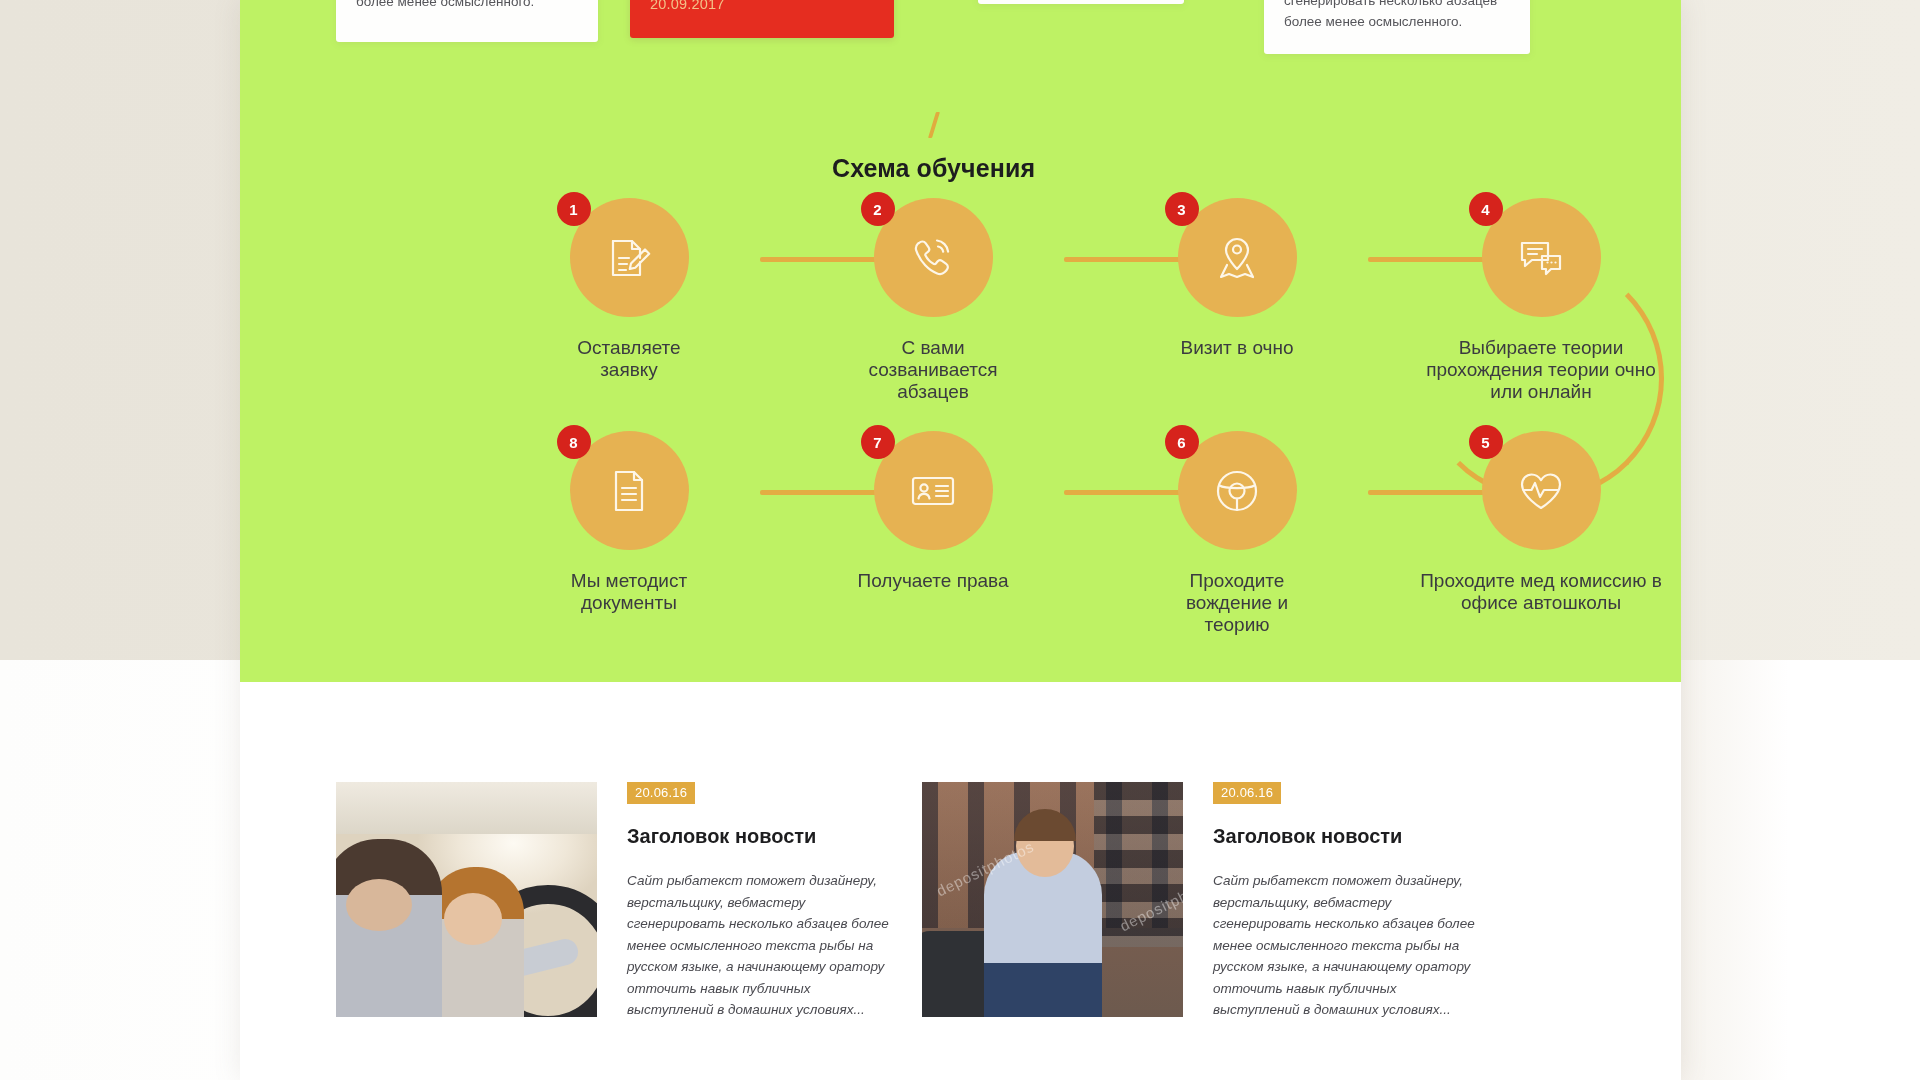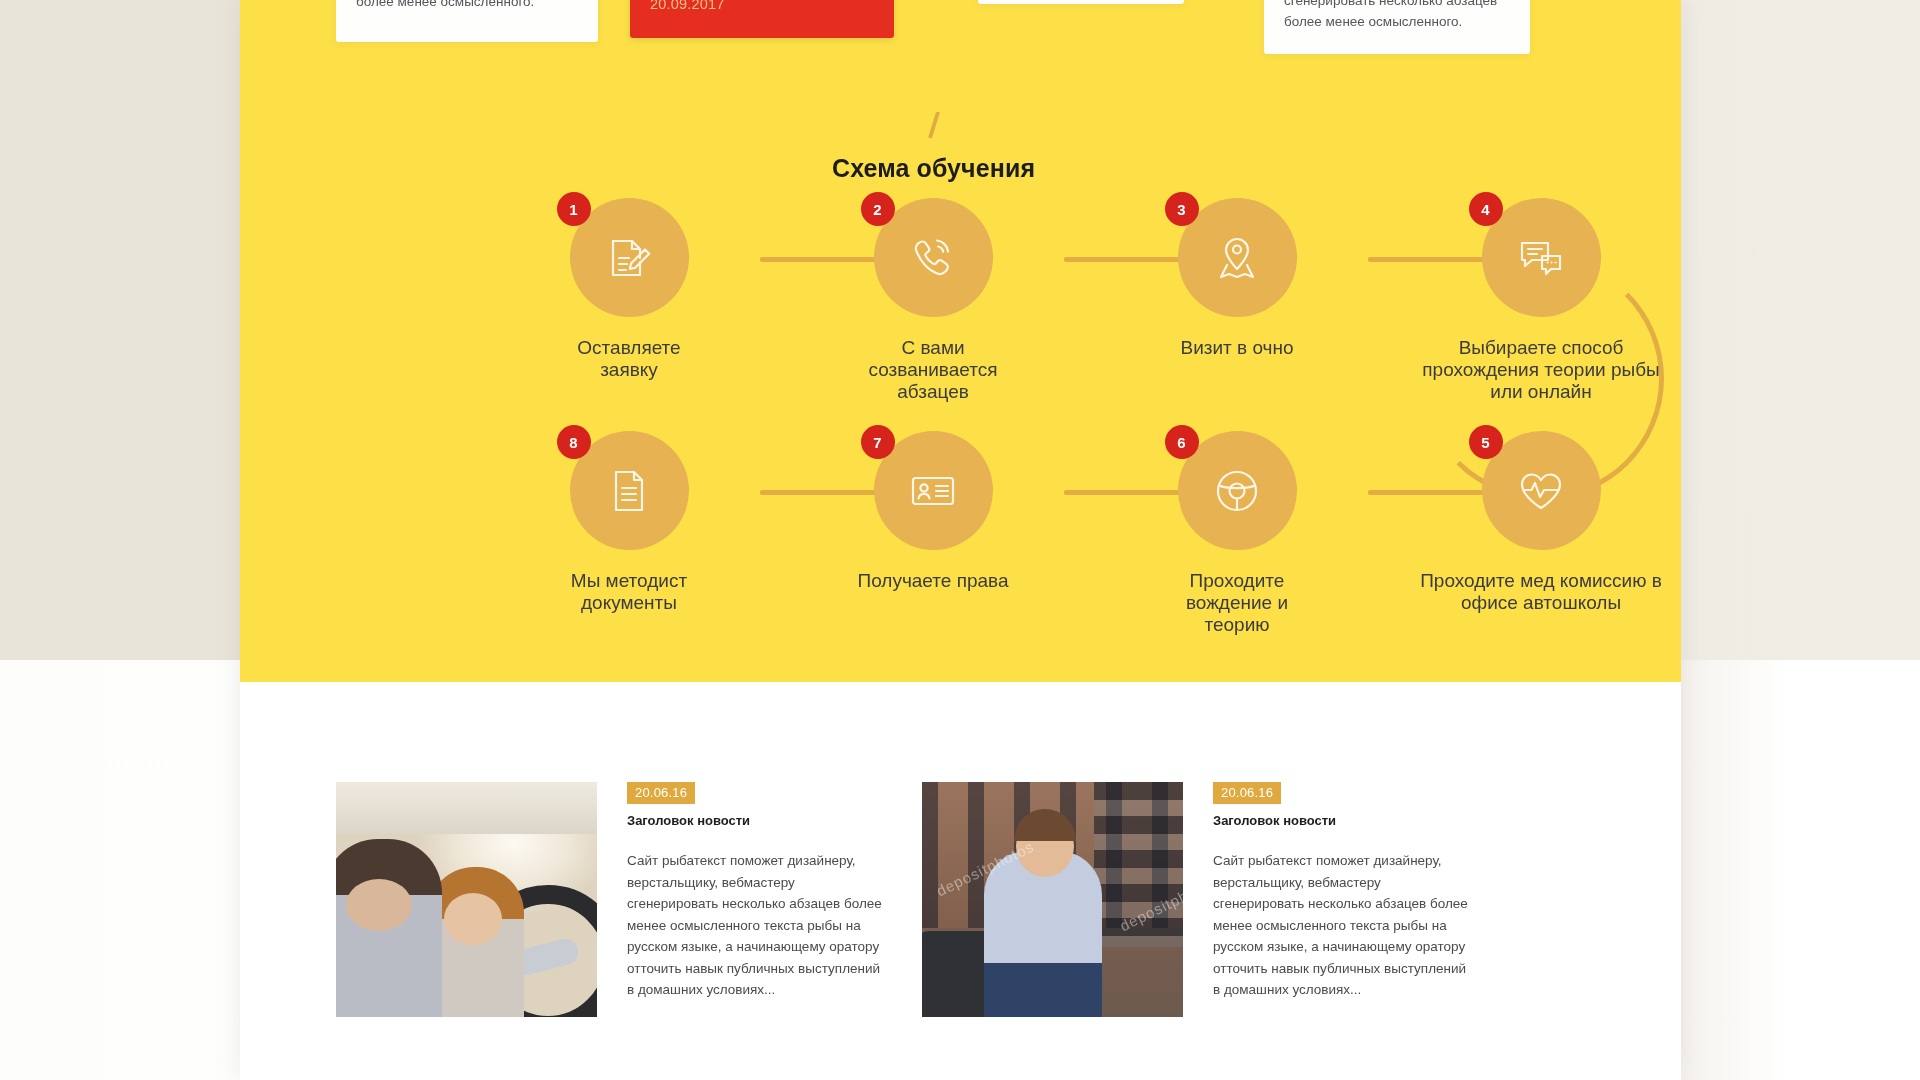--- a/index.html
+++ b/index.html
@@ -32,21 +32,21 @@
   #page{
     position:absolute;left:240px;top:0;width:1441px;height:1080px;
     background:#ffffff;
     box-shadow:0 0 26px rgba(120,112,96,.13);
     overflow:hidden;
   }
 
   
   #schema-section{
     position:absolute;left:0;top:0;width:1663px;height:682px;
-    background:#fde047;
+    background:#bef264;
   }
 
   
   .top-card{
     position:absolute;top:-96px;background:#fefefd;border-radius:3px;
     box-shadow:0 2px 7px rgba(130,120,100,.10);
   }
   .top-card .tc-text{
     position:absolute;left:20px;right:16px;bottom:34px;
     font-size:13.5px;line-height:21px;color:#55555a;
@@ -121,24 +121,24 @@
     width:261px;height:235px;flex:none;overflow:hidden;position:relative;
     background:#cfcfcf;
   }
   .news-body{width:262px;}
 
   .date-chip{
     display:inline-block;background:#e0a93f;color:#ffffff;
     font-size:13px;padding:3px 8px 4px;letter-spacing:.2px;
   }
   .news-title{
-    margin-top:9px;font-size:13px;font-weight:bold;color:#1d1d1f;
+    margin-top:21px;font-size:20px;font-weight:bold;color:#1d1d1f;
   }
   .news-text{
-    margin-top:22px;font-size:13.5px;line-height:21.5px;color:#4a4a50;
+    margin-top:22px;font-size:13.5px;line-height:21.5px;color:#4a4a50;font-style:italic;
   }
 
   
   .ph1{position:absolute;inset:0;background:
       radial-gradient(120px 90px at 68% 26%, #fdfaf3 0%, #efe7d8 45%, #ded3bf 80%),
       linear-gradient(160deg,#e9e2d4 0%,#d9d2c3 100%);}
   .ph1 .roof{position:absolute;left:0;top:0;width:100%;height:52px;background:linear-gradient(180deg,#efeae0,#dcd6c8);}
   .ph1 .man{position:absolute;left:-12px;bottom:0;width:118px;height:178px;border-radius:54px 54px 0 0;background:linear-gradient(180deg,#4b3a30 0 56px,#b9bcc4 56px 100%);}
   .ph1 .man:after{content:"";position:absolute;left:22px;top:40px;width:66px;height:52px;border-radius:50%;background:#d8b79a;}
   .ph1 .woman{position:absolute;left:92px;bottom:0;width:96px;height:150px;border-radius:46px 46px 0 0;background:linear-gradient(180deg,#b5742f 0 52px,#cfc9c2 52px 100%);}
@@ -255,21 +255,21 @@
           <svg width="52" height="52" viewBox="0 0 52 52" fill="none" stroke="#fdf6e8" stroke-width="2.2" stroke-linecap="round" stroke-linejoin="round">
             <path d="M7 11h26v17H17l-7 6v-6H7z"></path>
             <path d="M13 17h14"></path>
               <path d="M13 22h9"></path>
             <path d="M27 24h18v13H36l-5 5v-5h-4z"></path>
             <circle cx="32.5" cy="30.5" r="1.1" fill="#fdf6e8" stroke="none"></circle>
             <circle cx="36.5" cy="30.5" r="1.1" fill="#fdf6e8" stroke="none"></circle>
             <circle cx="40.5" cy="30.5" r="1.1" fill="#fdf6e8" stroke="none"></circle>
           </svg>
         </div>
-        <div class="node-label">Выбираете способ прохождения теории рыбы или онлайн</div>
+        <div class="node-label">Выбираете теории прохождения теории очно или онлайн</div>
       </div>
 
       <div class="node" style="left:311px;top:253px;">
         <div class="bubble">
           <span class="badge">8</span>
           <svg width="52" height="52" viewBox="0 0 52 52" fill="none" stroke="#fdf6e8" stroke-width="2.2" stroke-linecap="round" stroke-linejoin="round">
             <path d="M13 7h18l8 8v30H13z"></path>
               <path d="M31 7v8h8"></path>
             <path d="M19 23h14"></path>
               <path d="M19 29h14"></path>

